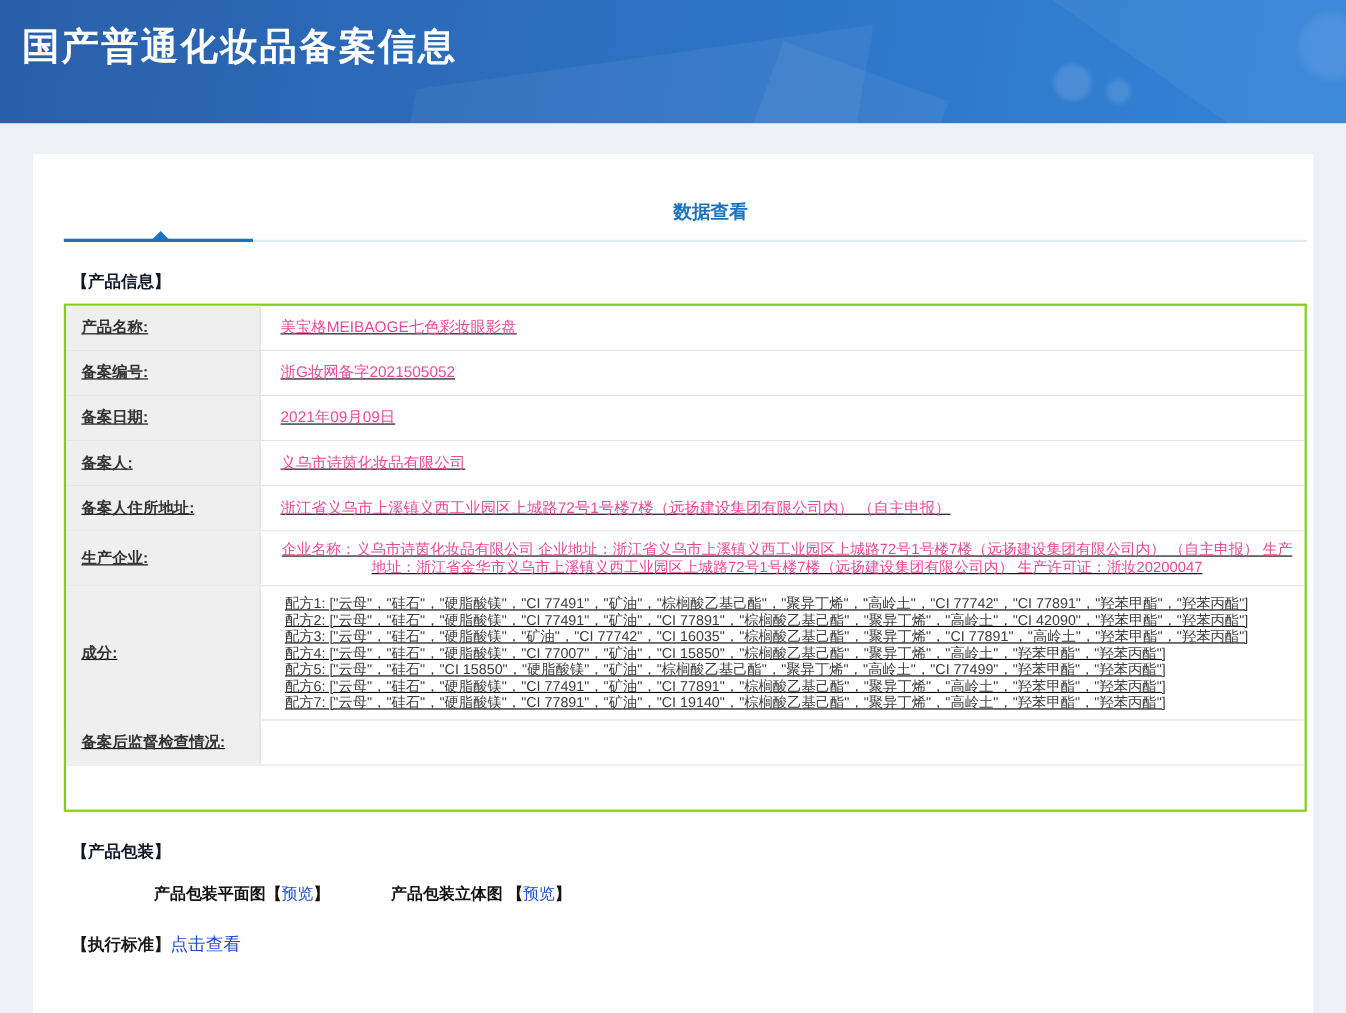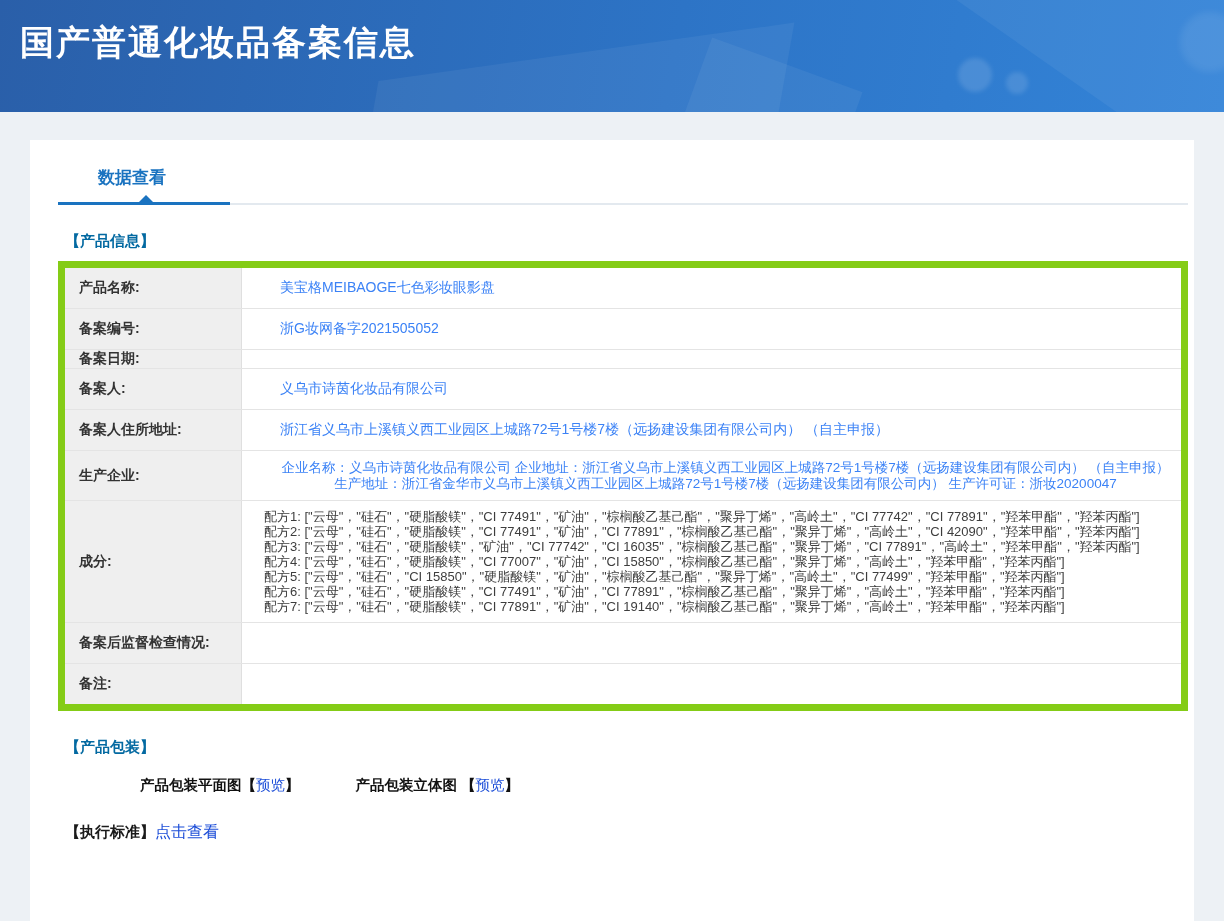--- a/index.html
+++ b/index.html
@@ -37,21 +37,21 @@
   .deco-circle3 { width: 60px; height: 60px; border-radius: 50%; left: 1180px; top: 12px; background: rgba(255,255,255,0.08); filter: blur(3px); }
 
   
   .card {
     position: absolute;
     left: 30px; right: 30px; top: 140px; bottom: 0;
     background: #ffffff;
   }
 
   
-  .tab-bar { padding-top: 26px; }
+  .tab-bar { padding-top: 41px; text-align: center; }
   .tab-label {
     display: inline-block;
     margin-left: 68px;
     color: #1a73c0;
     font-size: 17px;
     font-weight: bold;
     cursor: pointer;
   }
   .tab-underline {
     margin: 13px 6px 0 28px;
@@ -70,47 +70,48 @@
     border-left: 8px solid transparent;
     border-right: 8px solid transparent;
     border-bottom: 8px solid #1a73c0;
   }
   .tab-underline .rest-seg { flex: 1; height: 2px; margin-top: 0.5px; background: #e3e9ef; }
 
   
   .section-title {
     font-size: 15px;
     font-weight: bold;
-    color: #0369a1;
+    color: #0f172a;
     margin: 27px 0 10px 35px;
   }
 
   
   .info-table {
     margin: 0 6px 0 28px;
-    border: 7px solid #84cc16;
+    border: 2px solid #84cc16;
+    text-decoration: underline;
   }
   .tr { display: flex; border-bottom: 1px solid #e4e4e4; }
   .tr:last-child { border-bottom: none; }
   .th {
     width: 177px; min-width: 177px;
     background: #efefef;
     border-right: 1px solid #dfdfdf;
     display: flex; align-items: center;
     padding: 0 8px 0 14px;
     font-weight: bold;
     font-size: 14px;
     color: #333333;
   }
   .td {
     flex: 1;
     display: flex; align-items: center;
-    padding: 10px 10px 10px 38px;
+    padding: 10px 10px 10px 18px;
     font-size: 14px;
-    color: #3b82f6;
+    color: #ec4899;
     min-height: 40px;
   }
   .td.block {
     display: block;
     font-size: 13.5px;
     line-height: 16px;
     padding-top: 9px; padding-bottom: 8px; text-align: center;
   }
   .td.ingredients {
     display: block;
@@ -174,20 +175,21 @@
     <div class="tr">
       <div class="th">产品名称:</div>
       <div class="td">美宝格MEIBAOGE七色彩妆眼影盘</div>
     </div>
     <div class="tr">
       <div class="th">备案编号:</div>
       <div class="td">浙G妆网备字2021505052</div>
     </div>
     <div class="tr">
       <div class="th">备案日期:</div>
+      <div class="td">2021年09月09日</div>
     </div>
     <div class="tr">
       <div class="th">备案人:</div>
       <div class="td">义乌市诗茵化妆品有限公司</div>
     </div>
     <div class="tr">
       <div class="th">备案人住所地址:</div>
       <div class="td">浙江省义乌市上溪镇义西工业园区上城路72号1号楼7楼（远扬建设集团有限公司内） （自主申报）</div>
     </div>
     <div class="tr">
@@ -204,21 +206,20 @@
         <div>配方5: ["云母"，"硅石"，"CI 15850"，"硬脂酸镁"，"矿油"，"棕榈酸乙基己酯"，"聚异丁烯"，"高岭土"，"CI 77499"，"羟苯甲酯"，"羟苯丙酯"]</div>
         <div>配方6: ["云母"，"硅石"，"硬脂酸镁"，"CI 77491"，"矿油"，"CI 77891"，"棕榈酸乙基己酯"，"聚异丁烯"，"高岭土"，"羟苯甲酯"，"羟苯丙酯"]</div>
         <div>配方7: ["云母"，"硅石"，"硬脂酸镁"，"CI 77891"，"矿油"，"CI 19140"，"棕榈酸乙基己酯"，"聚异丁烯"，"高岭土"，"羟苯甲酯"，"羟苯丙酯"]</div>
       </div>
     </div>
     <div class="tr">
       <div class="th">备案后监督检查情况:</div>
       <div class="td"></div>
     </div>
     <div class="tr">
-      <div class="th">备注:</div>
       <div class="td"></div>
     </div>
   </div>
 
   <div class="section-title">【产品包装】</div>
   <div class="pack-row">
     <span class="pack-item">
       <span>产品包装平面图</span><span>【</span><span class="link">预览</span><span>】</span>
     </span>
     <span class="pack-item">

